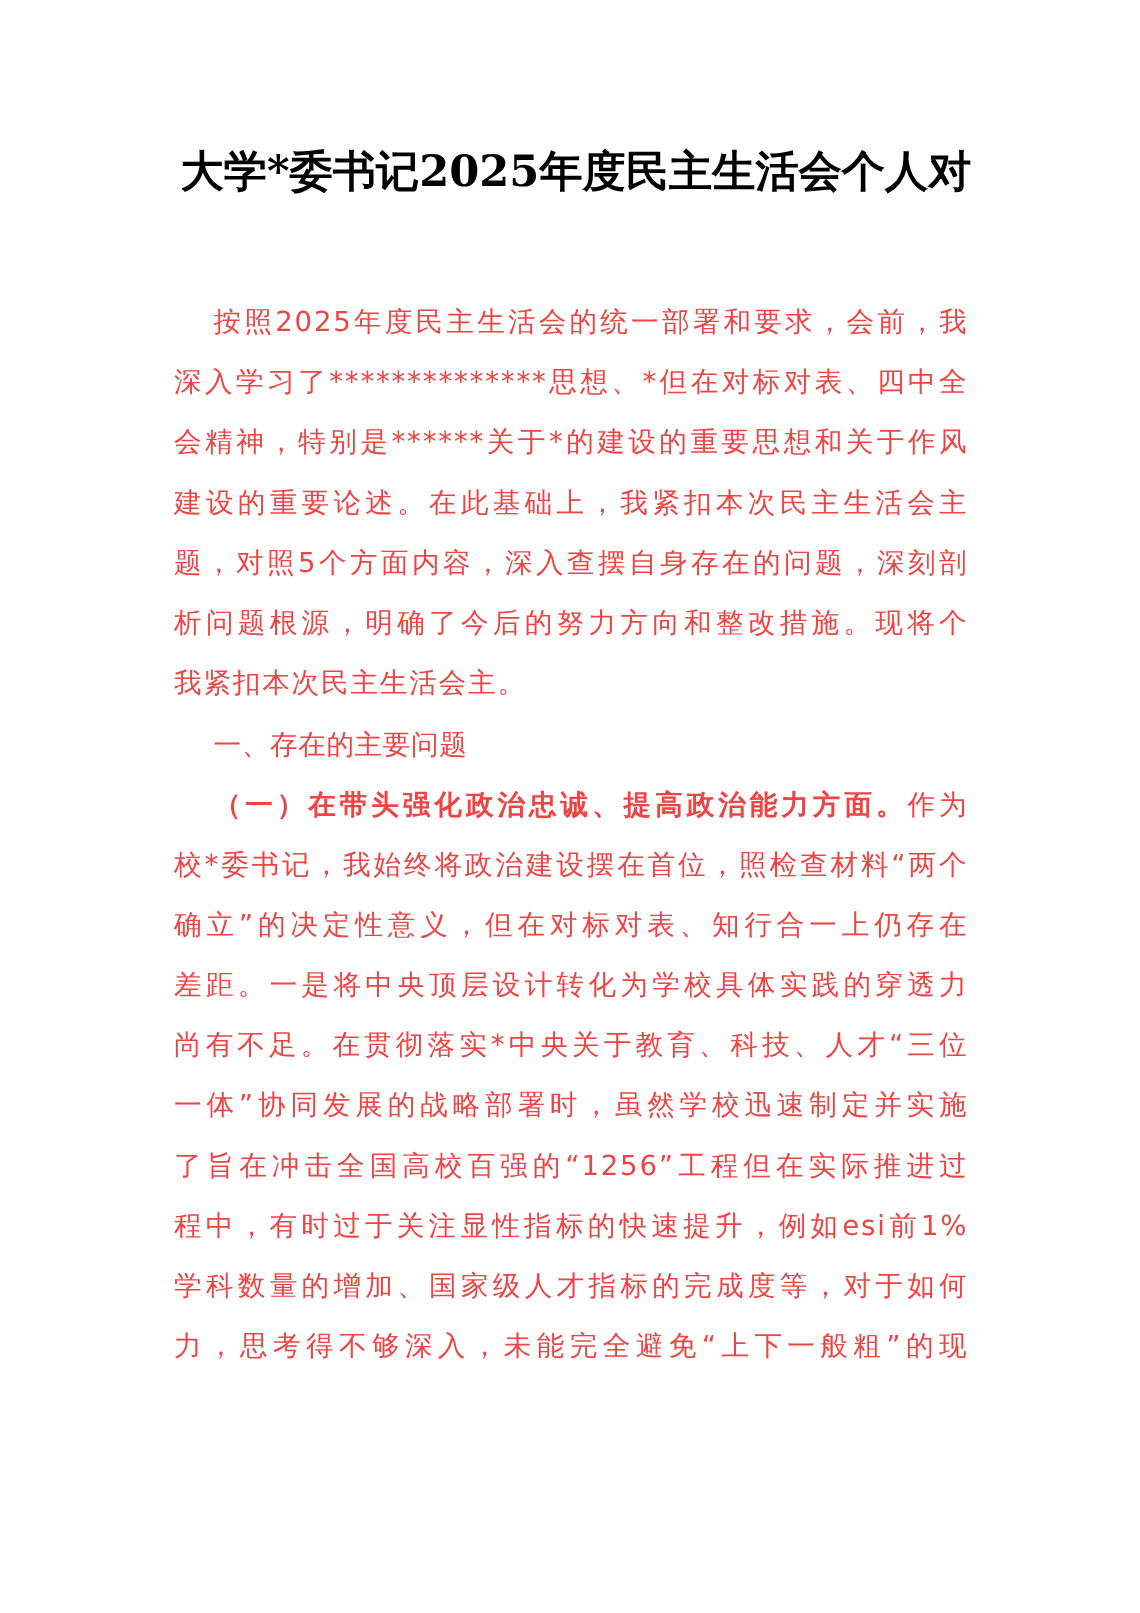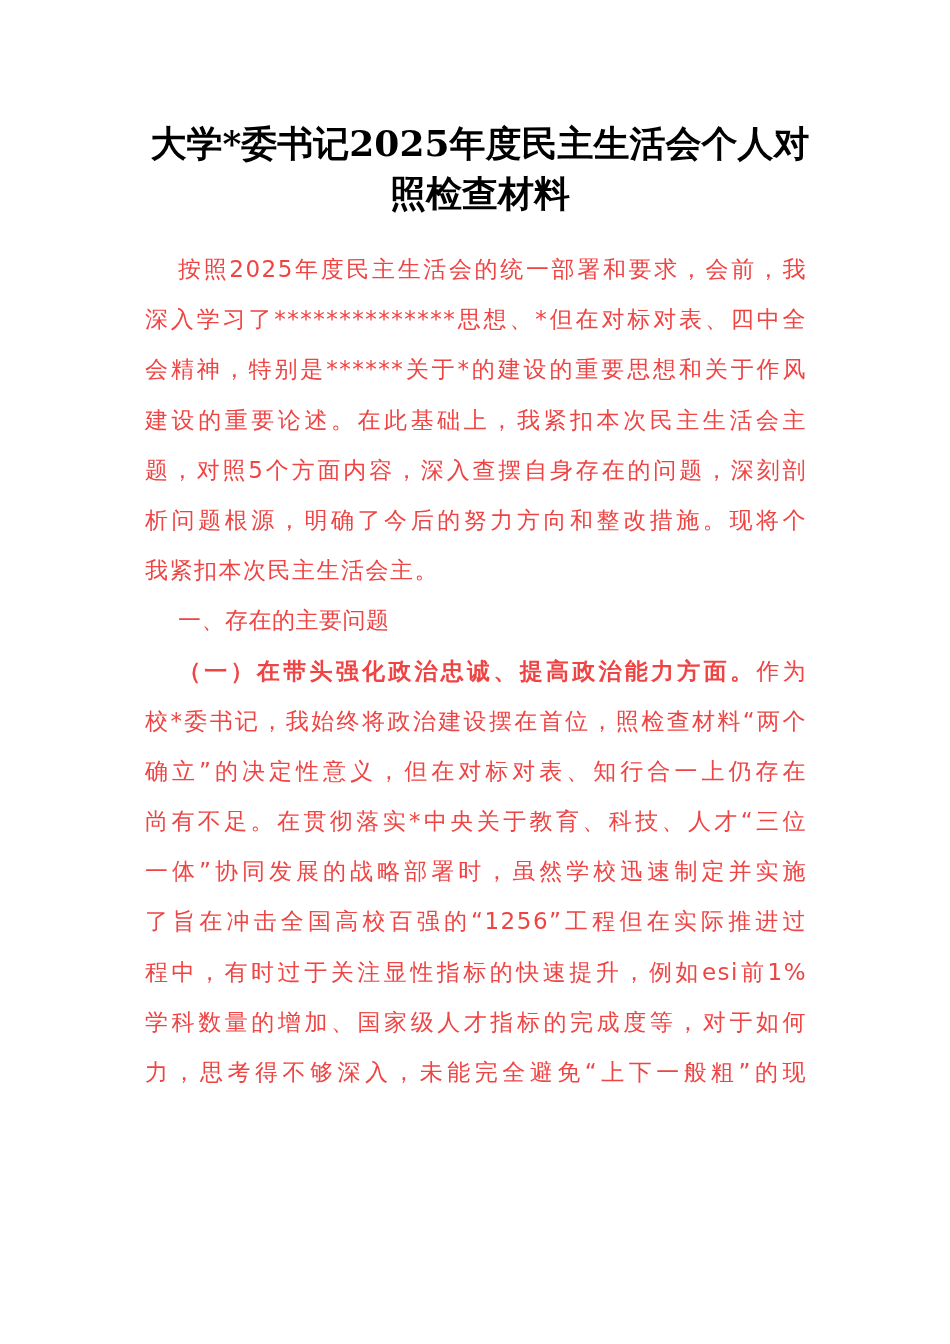--- a/index.html
+++ b/index.html
@@ -74,40 +74,40 @@
       font-family: "DejaVu Serif", "Liberation Serif", serif;
     }
   </style>
 </head>
 <body>
 
 <div class="page">
 
   <div class="title">
     <span class="line">大学*委书记2025年度民主生活会个人对</span>
-    <span class="line">照检查材料</span>
   </div>
 
   <div class="body">
     <div>
       <span class="row indent">按照2025年度民主生活会的统一部署和要求，会前，我</span>
       <span class="row">深入学习了**************思想、*但在对标对表、四中全</span>
       <span class="row">会精神，特别是******关于*的建设的重要思想和关于作风</span>
       <span class="row">建设的重要论述。在此基础上，我紧扣本次民主生活会主</span>
       <span class="row">题，对照5个方面内容，深入查摆自身存在的问题，深刻剖</span>
       <span class="row">析问题根源，明确了今后的努力方向和整改措施。现将个</span>
       <span class="row last">我紧扣本次民主生活会主。</span>
     </div>
 
     <span class="row indent heading">一、存在的主要问题</span>
 
     <div>
       <span class="row indent"><span class="bold">（一）在带头强化政治忠诚、提高政治能力方面。</span><span>作为</span></span>
       <span class="row">校*委书记，我始终将政治建设摆在首位，照检查材料“两个</span>
       <span class="row">确立”的决定性意义，但在对标对表、知行合一上仍存在</span>
+      <span class="row">差距。一是将中央顶层设计转化为学校具体实践的穿透力</span>
       <span class="row">尚有不足。在贯彻落实*中央关于教育、科技、人才“三位</span>
       <span class="row">一体”协同发展的战略部署时，虽然学校迅速制定并实施</span>
       <span class="row">了旨在冲击全国高校百强的“1256”工程但在实际推进过</span>
       <span class="row">程中，有时过于关注显性指标的快速提升，例如esi前1%</span>
       <span class="row">学科数量的增加、国家级人才指标的完成度等，对于如何</span>
       <span class="row">力，思考得不够深入，未能完全避免“上下一般粗”的现</span>
     </div>
   </div>
 
 </div>

